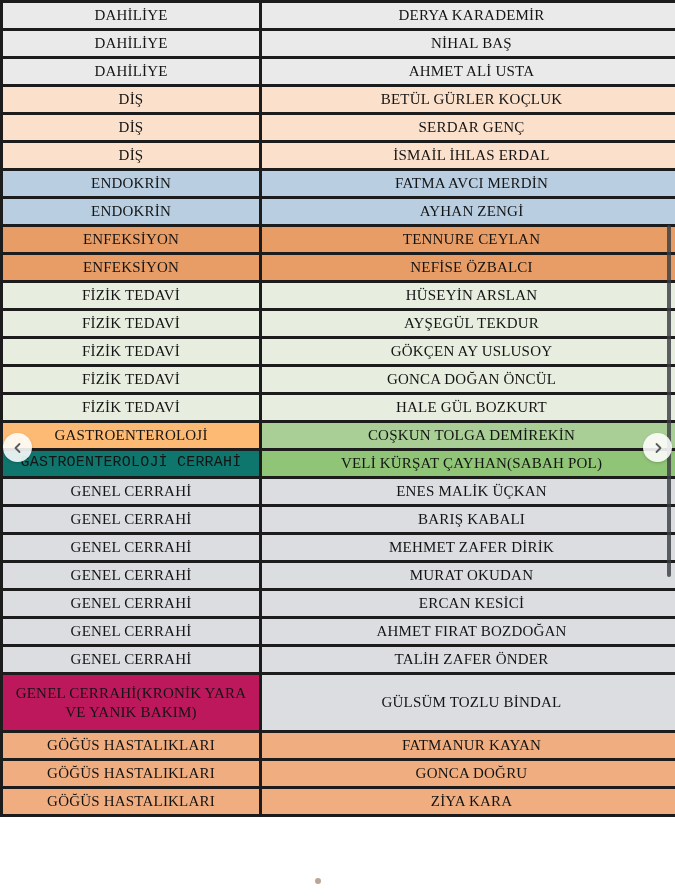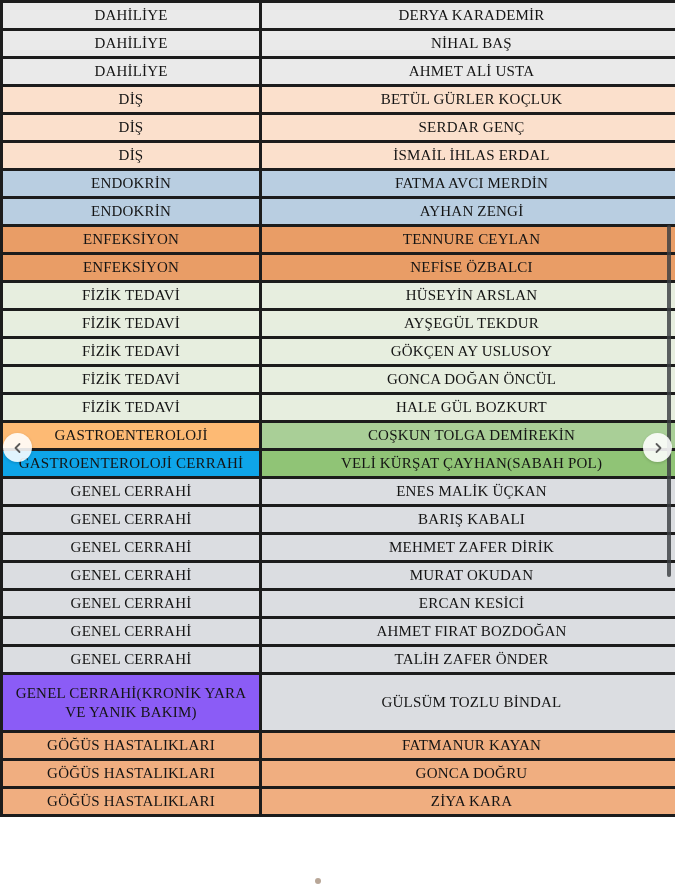--- a/index.html
+++ b/index.html
@@ -140,21 +140,21 @@
         </tr>
         <tr>
           <td style="background: rgb(231, 238, 223);">FİZİK TEDAVİ</td>
           <td style="background: rgb(231, 238, 223);">HALE GÜL BOZKURT</td>
         </tr>
         <tr>
           <td style="background: #fdba74;">GASTROENTEROLOJİ</td>
           <td style="background: rgb(169, 207, 151);">COŞKUN TOLGA DEMİREKİN</td>
         </tr>
         <tr>
-          <td style="background: #0ea5e9;">GASTROENTEROLOJİ CERRAHİ</td>
+          <td style="background: #0f766e; font-family: Liberation Mono, monospace;">GASTROENTEROLOJİ CERRAHİ</td>
           <td style="background: rgb(144, 196, 118);">VELİ KÜRŞAT ÇAYHAN(SABAH POL)</td>
         </tr>
         <tr>
           <td style="background: rgb(219, 221, 225);">GENEL CERRAHİ</td>
           <td style="background: rgb(219, 221, 225);">ENES MALİK ÜÇKAN</td>
         </tr>
         <tr>
           <td style="background: rgb(219, 221, 225);">GENEL CERRAHİ</td>
           <td style="background: rgb(219, 221, 225);">BARIŞ KABALI</td>
         </tr>
@@ -172,21 +172,21 @@
         </tr>
         <tr>
           <td style="background: rgb(219, 221, 225);">GENEL CERRAHİ</td>
           <td style="background: rgb(219, 221, 225);">AHMET FIRAT BOZDOĞAN</td>
         </tr>
         <tr>
           <td style="background: rgb(219, 221, 225);">GENEL CERRAHİ</td>
           <td style="background: rgb(219, 221, 225);">TALİH ZAFER ÖNDER</td>
         </tr>
         <tr class="tall">
-          <td style="background: #8b5cf6;">GENEL CERRAHİ(KRONİK YARA VE YANIK BAKIM)</td>
+          <td style="background: #be185d;">GENEL CERRAHİ(KRONİK YARA VE YANIK BAKIM)</td>
           <td style="background: rgb(219, 221, 225);">GÜLSÜM TOZLU BİNDAL</td>
         </tr>
         <tr>
           <td style="background: rgb(240, 174, 128);">GÖĞÜS  HASTALIKLARI</td>
           <td style="background: rgb(240, 174, 128);">FATMANUR KAYAN</td>
         </tr>
         <tr>
           <td style="background: rgb(240, 174, 128);">GÖĞÜS HASTALIKLARI</td>
           <td style="background: rgb(240, 174, 128);">GONCA DOĞRU</td>
         </tr>

